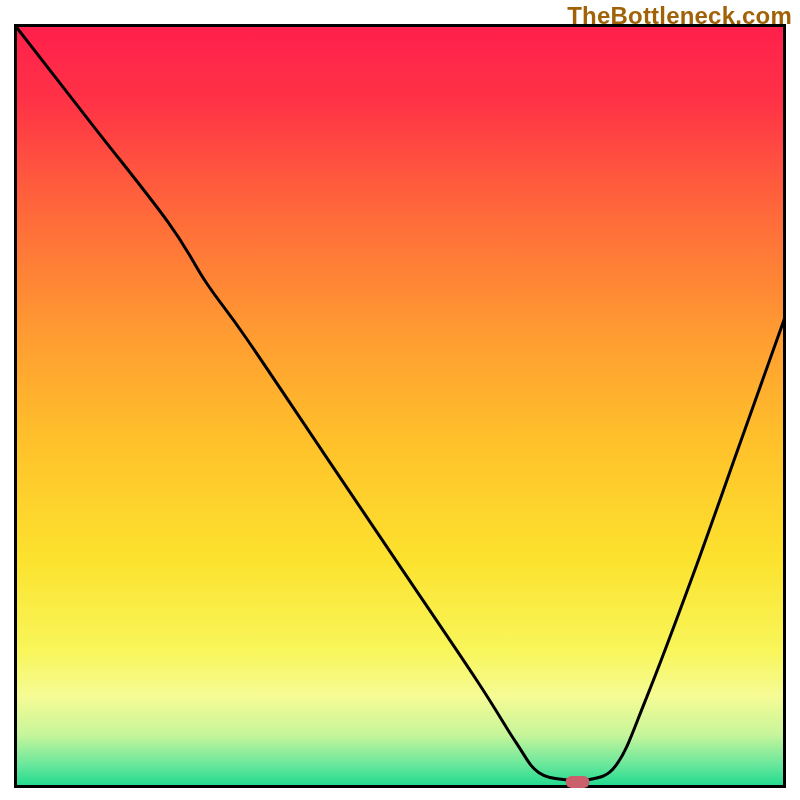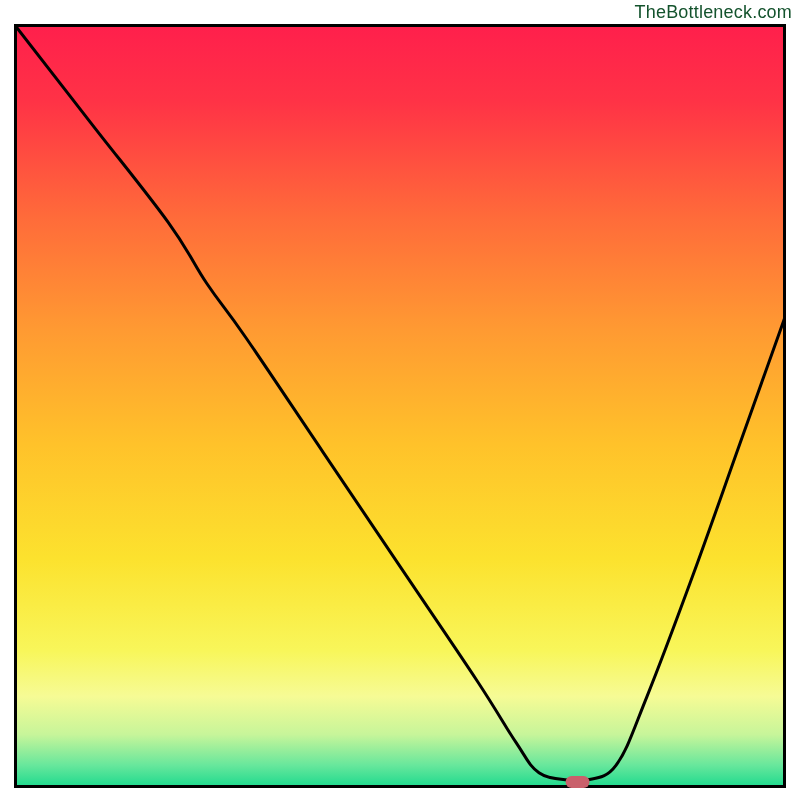--- a/index.html
+++ b/index.html
@@ -13,23 +13,23 @@
   }
   .wrap {
     position: relative;
     width: 800px;
     height: 800px;
   }
   .watermark {
     position: absolute;
     top: 2px;
     right: 8px;
-    color: #14532d;
-    font-size: 18px;
-    font-weight: 400;
+    color: #a16207;
+    font-size: 24px;
+    font-weight: 700;
     letter-spacing: 0.2px;
     z-index: 10;
   }
   .plot {
     position: absolute;
     left: 14px;
     top: 24px;
     width: 772px;
     height: 764px;
   }

